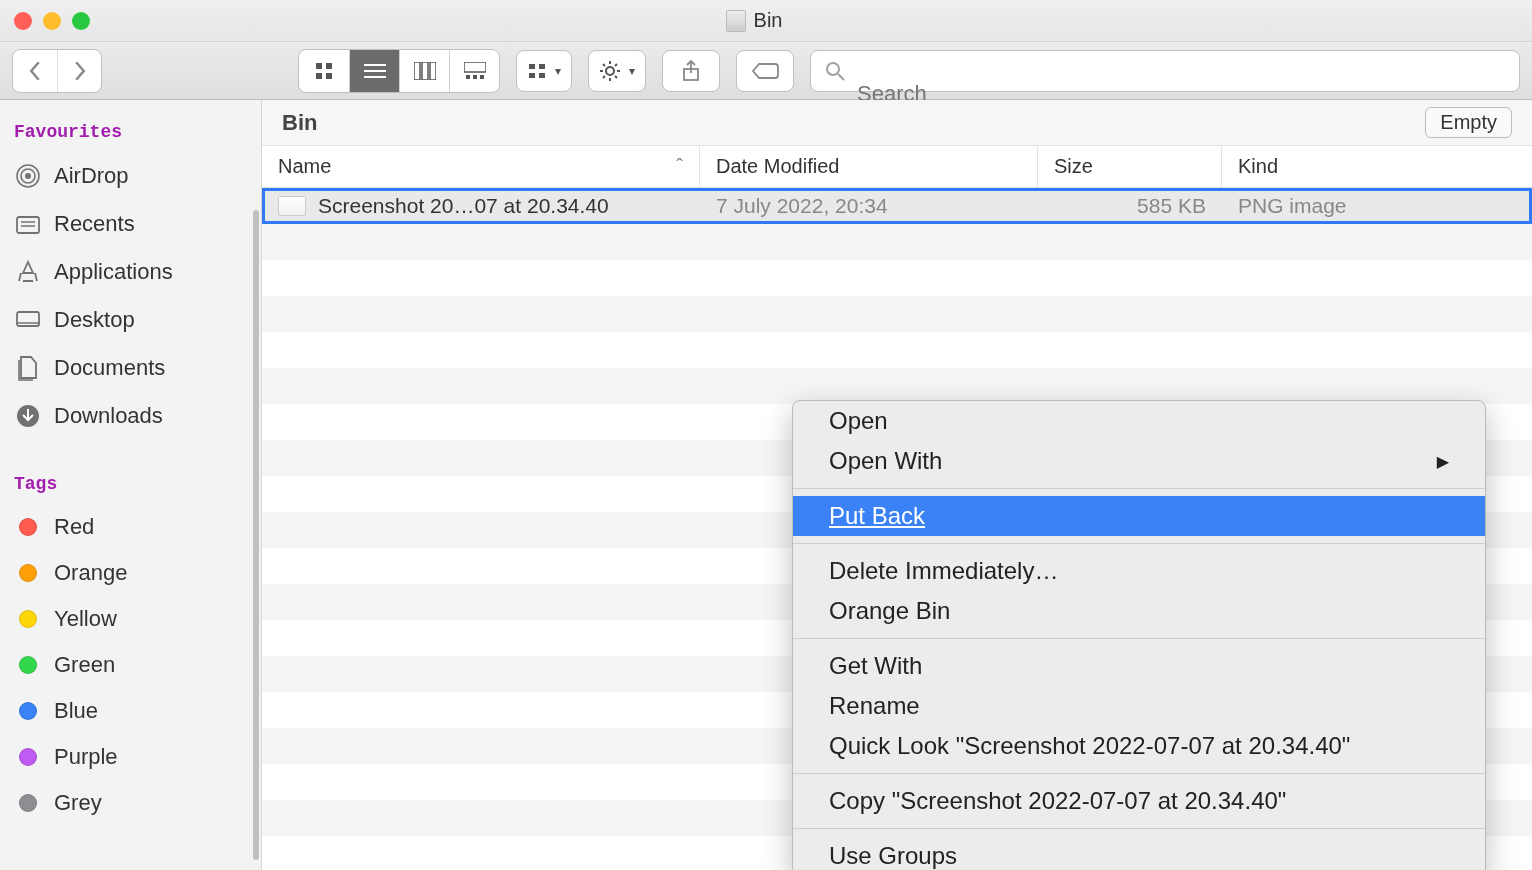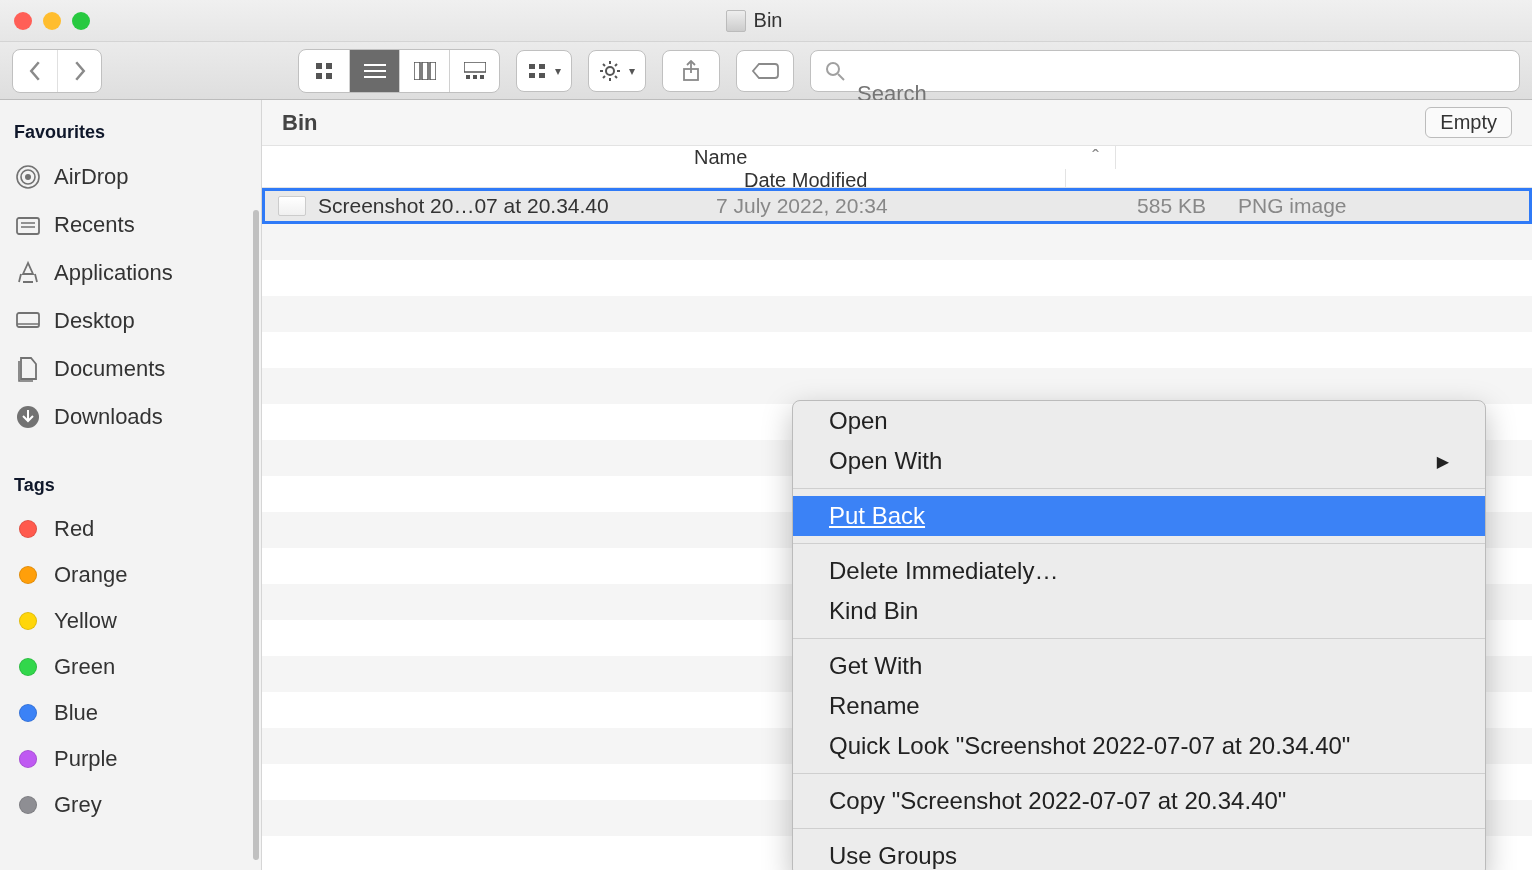--- a/index.html
+++ b/index.html
@@ -23,29 +23,29 @@
     .view-btn + .view-btn { border-left:1px solid #d0d0d0; }
     .drop-grp, .single-btn { display:flex; align-items:center; border:1px solid #c0c0c0; border-radius:8px; background:#fff; height:42px; }
     .drop-grp { padding: 0 10px; gap:8px; color:#555; }
     .single-btn { width:58px; justify-content:center; color:#8a8a8a; position:relative;}
     .chev { font-size: 12px; }
     .search { flex:1; display:flex; align-items:center; border:1px solid #c0c0c0; border-radius:8px; background:#fff; height:42px; padding:0 14px; gap:12px; color:#a0a0a0; font-size:22px; }
     .search input { border:none; outline:none; flex:1; font-size:22px; background:transparent;margin-top:47px; }
     .body { flex:1; display:flex; overflow:hidden; }
     .sidebar { width: 262px; background:#f3f3f3; border-right:1px solid #d6d6d6; padding: 14px 0; overflow-y:auto; position:relative;}
     .sidebar::after{content:'';position:absolute;right:2px;top:110px;width:6px;height:650px;background:#c0c0c0;border-radius:3px;}
-    .sb-head { font-size:18px; color:#0f172a; font-weight:600; padding: 8px 14px 10px; }
+    .sb-head { font-size:18px; color:#a21caf; font-weight:600; padding: 8px 14px 10px; font-family: Liberation Mono, monospace; }
     .sb-item { display:flex; align-items:center; gap:12px; padding: 10px 14px; font-size:22px; color:#333; cursor:pointer;}
     .sb-icon { width:28px; height:28px; display:flex; align-items:center; justify-content:center; color:#727272; }
     .tag-dot { width:18px; height:18px; border-radius:50%; margin:0 5px; border:1px solid rgba(0,0,0,0.12); }
     .content { flex:1; display:flex; flex-direction:column; }
     .path-bar { height:46px; display:flex; align-items:center; justify-content:space-between; padding:0 20px; background:#f6f6f6; border-bottom:1px solid #e3e3e3; }
     .path-title { font-size:22px; font-weight:700; color:#444; }
     .empty-btn { border:1px solid #bcbcbc; border-radius:6px; background:#fafafa; padding:3px 14px; font-size:20px; color:#333; cursor:pointer;}
-    .headers { display:flex; height:42px; align-items:center; border-bottom:1px solid #e3e3e3; font-size:20px; color:#333; background:#fff;flex-direction:column; }
+    .headers { display:flex; height:42px; align-items:center; border-bottom:1px solid #e3e3e3; font-size:20px; color:#333; background:#fff; }
     .col { display:flex; align-items:center; justify-content:space-between; padding:0 16px; border-right:1px solid #e3e3e3; height:100%; }
     .col-name{ width:438px; } .col-date{ width:338px; } .col-size{ width:184px; } .col-kind{ flex:1; border-right:none;}
     .rows { flex:1; position:relative; background:repeating-linear-gradient(#fff 0 36px, #f5f5f5 36px 72px); }
     .row { position:absolute; left:0; right:0; height:36px; display:flex; align-items:center; font-size:21px; color:#333; }
     .row.sel { outline:3px solid #2f7af7; outline-offset:-3px; background:#e9e9e9; }
     .row .cell { padding:0 16px; overflow:hidden; white-space:nowrap; text-overflow:ellipsis; }
     .cell-name{ width:438px; display:flex; align-items:center; gap:12px; padding-left:48px;} 
     .cell-date{ width:338px; color:#888;} .cell-size{ width:184px; text-align:right; color:#888;} .cell-kind{ flex:1; color:#888;}
     .thumb { width:28px; height:20px; background:linear-gradient(#fff,#f0f0f0); border:1px solid #ccc; border-radius:2px; }
     .ctx-menu { position:absolute; left:530px; top:212px; width:694px; background:#ececec; border:1px solid #bbb; border-radius:8px; box-shadow:0 10px 30px rgba(0,0,0,0.25); overflow:hidden; z-index:100; }
@@ -302,21 +302,21 @@
             </div>
           <div class="ctx-sep"></div>
           <div class="ctx-item hl">
               <span>Put Back</span>
             </div>
           <div class="ctx-sep"></div>
           <div class="ctx-item">
               <span>Delete Immediately…</span>
             </div>
           <div class="ctx-item">
-              <span>Kind Bin</span>
+              <span>Orange Bin</span>
             </div>
           <div class="ctx-sep"></div>
           <div class="ctx-item">
               <span>Get With</span>
             </div>
           <div class="ctx-item">
               <span>Rename</span>
             </div>
           <div class="ctx-item">
               <span>Quick Look "Screenshot 2022-07-07 at 20.34.40"</span>

